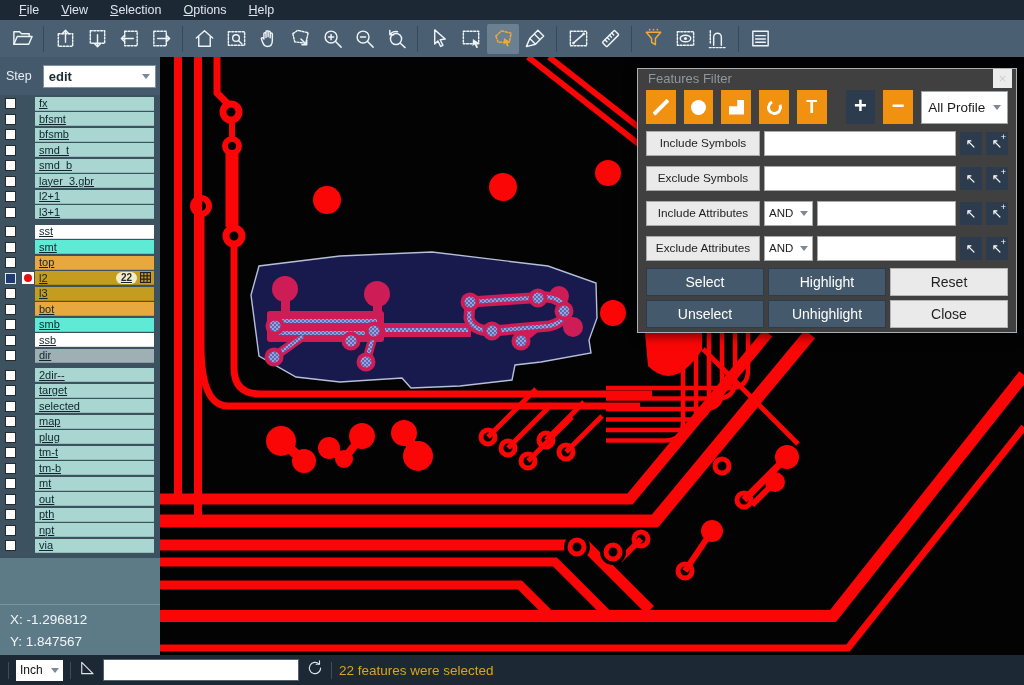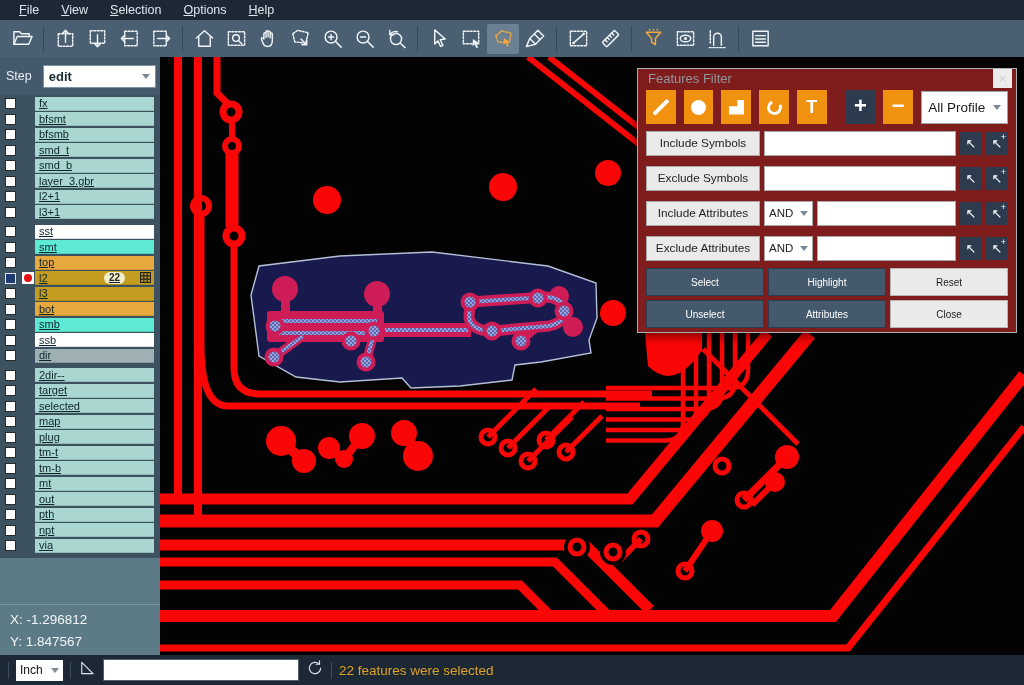--- a/index.html
+++ b/index.html
@@ -35,36 +35,36 @@
   .cb{width:11px;height:11px;background:#fff;border:1.5px solid #2a2a2a;display:inline-block;}
   .cb-on{background:#1d3a75;border-color:#dfe6ee;}
   .dot-cell{width:14px;flex:none;display:flex;justify-content:center;}
   .dot-sq{width:12px;height:12px;background:#fff;display:flex;align-items:center;justify-content:center;}
   .dot{width:8px;height:8px;border-radius:50%;background:#e31111;}
   .layer-name{flex:1;height:14px;margin-right:6px;display:flex;align-items:center;padding-left:4px;font-size:11px;color:#0d262e;border-bottom:1px solid rgba(0,0,0,0.12);text-decoration:underline;}
   .c-cyan{background:#a9d6d1;}
   .c-white{background:#ffffff;}
   .c-teal{background:#5eead4;}
   .c-amber{background:#e7a83e;}
-  .c-gold{background:#c49c1f;gap:12px;}
+  .c-gold{background:#c49c1f;}
   .c-gray{background:#9fb0b5;}
   .badge{margin-left:auto;background:#f2eec9;border-radius:7px;padding:0 5px;font-size:10px;font-weight:bold;color:#2a2a2a;line-height:12px;}
   .grid-ic{width:11px;height:11px;margin:0 3px;display:inline-block;}
   .grid-ic svg{width:11px;height:11px;}
   .side-bottom{flex:1;background:#5d7a87;position:relative;}
   .coords-div{position:absolute;left:0;right:0;top:46px;height:1px;background:#7a93a0;}
   .coord-x,.coord-y{position:absolute;left:10px;color:#f2f6f9;font-size:13.5px;}
   .coord-x{top:54px;}
   .coord-y{top:76px;}
 
   
   .canvas-wrap{position:absolute;left:160px;top:57px;width:864px;height:598px;background:#030303;z-index:1;}
 
   
-  .dialog{position:absolute;left:637px;top:68px;width:380px;height:265px;background:#7f1d1d;border:1px solid #a8b0b6;box-shadow:0 3px 10px rgba(0,0,0,0.55);z-index:10;display:flex;flex-direction:column;}
+  .dialog{position:absolute;left:637px;top:68px;width:380px;height:265px;background:#404040;border:1px solid #a8b0b6;box-shadow:0 3px 10px rgba(0,0,0,0.55);z-index:10;display:flex;flex-direction:column;}
   .dlg-title{height:26px;display:flex;align-items:center;padding:0 4px 0 10px;}
   .dlg-title span{flex:1;font-size:13px;color:#8f979e;}
   .dlg-close{width:19px;height:19px;border:none;background:#ececec;color:#c9ced3;font-size:13px;line-height:19px;text-align:center;}
   .dlg-tools{display:flex;align-items:center;padding:2px 8px 6px 8px;}
   .tbtn{width:31px;height:34px;border:none;margin-right:8px;display:flex;align-items:center;justify-content:center;position:relative;}
   .t-orange{background:#f19110;}
   .t-navy{background:#2c3c4e;margin-left:11px;}
   .k{display:block;}
   .k-line{width:3.5px;height:20px;background:#fff;transform:rotate(45deg);border-radius:1px;}
   .k-pad{width:15px;height:15px;background:#fff;border-radius:50%;}
@@ -75,21 +75,21 @@
   .profile-select{margin-left:auto;margin-right:0;width:90px;height:33px;background:#fff;border:1px solid #9aa5ad;display:flex;align-items:center;justify-content:space-between;padding:0 6px;font-size:13.5px;color:#1a1a1a;}
   .chev{width:0;height:0;border-left:4.5px solid transparent;border-right:4.5px solid transparent;border-top:5px solid #7c8893;}
   .dlg-rows{padding:0 8px;display:flex;flex-direction:column;gap:9px;}
   .f-row{display:flex;align-items:center;gap:4px;height:26px;}
   .f-label{width:114px;flex:none;height:25px;background:#eaeaea;border:1px solid #a9a9a9;font-size:11.8px;color:#1e1e1e;font-family:"Liberation Sans",sans-serif;}
   .f-op{width:49px;flex:none;height:25px;background:#fff;border:1px solid #a9a9a9;display:flex;align-items:center;justify-content:space-between;padding:0 4px;font-size:11.5px;color:#222;}
   .f-input{flex:1;height:25px;border:1px solid #a9a9a9;background:#fff;font-size:12px;padding:0 4px;min-width:0;}
   .f-arrow{width:22px;height:23px;flex:none;background:#2c3c4e;border:none;color:#fff;font-size:13px;position:relative;line-height:1;}
   .f-arrow sup{position:absolute;top:1px;right:2px;font-size:9px;}
   .dlg-actions{margin:7px 8px 8px 8px;display:grid;grid-template-columns:1fr 1fr 1fr;gap:4px;}
-  .a-btn{height:28px;font-size:10px;border:1px solid #2c3c4e;font-family:"Liberation Sans",sans-serif;}
+  .a-btn{height:28px;font-size:14px;border:1px solid #2c3c4e;font-family:"Liberation Sans",sans-serif;}
   .a-dark{background:#44596c;color:#fff;}
   .a-light{background:#eaeaea;color:#1e1e1e;border-color:#b5b5b5;}
 
   
   .statusbar{position:absolute;left:0;top:655px;width:1024px;height:30px;background:#1c2834;display:flex;align-items:center;padding-left:8px;gap:7px;z-index:5;}
   .ssep{width:1px;height:17px;background:#3c4e5e;}
   .unit-select{width:47px;height:21px;background:#fff;display:flex;align-items:center;justify-content:space-between;padding:0 4px;font-size:12px;color:#111;}
   .corner-ic svg,.sync-ic svg{width:18px;height:18px;stroke:#dfe7ee;fill:none;stroke-width:1.5;stroke-linecap:round;stroke-linejoin:round;}
   .cmd-input{width:196px;height:22px;background:#fff;border:1px solid #52626f;font-size:12px;padding:0 4px;}
   .status-msg{color:#dda223;font-size:13.5px;}
@@ -762,21 +762,21 @@
           <input class="f-input" style="">
           <button class="f-arrow">↖</button>
           <button class="f-arrow">↖<sup>+</sup></button>
         </div>
       </div>
     <div class="dlg-actions" id="dlgActions">
         <button class="a-btn a-dark">Select</button>
         <button class="a-btn a-dark">Highlight</button>
         <button class="a-btn a-light">Reset</button>
         <button class="a-btn a-dark">Unselect</button>
-        <button class="a-btn a-dark">Attributes</button>
+        <button class="a-btn a-dark">Unhighlight</button>
         <button class="a-btn a-light">Close</button>
       </div>
   </div>
 
   <div class="statusbar">
     <div class="ssep"></div>
     <div class="unit-select">
       <span>Inch</span>
       <i class="chev"></i>
     </div>

